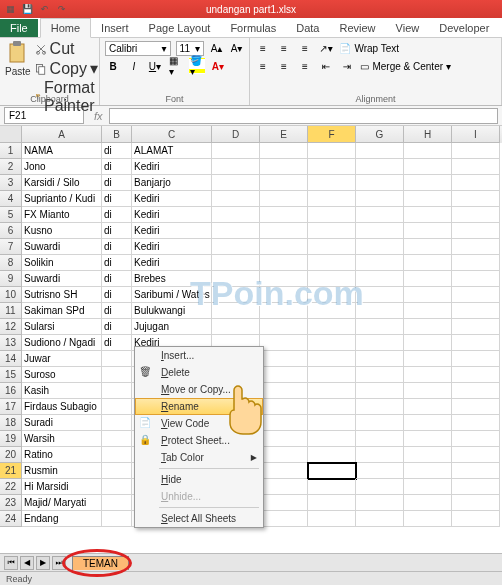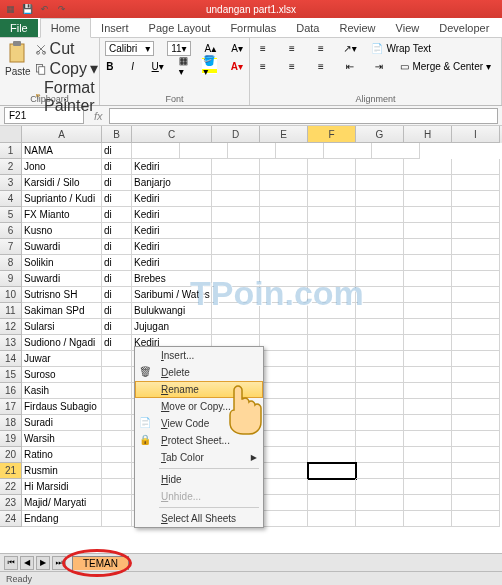--- a/index.html
+++ b/index.html
@@ -13,21 +13,21 @@
 .tab.active { background: #f5f5f5; border: 1px solid #ccc; border-bottom: 1px solid #f5f5f5; margin-bottom: -1px; }
 .ribbon { height: 68px; background: #f5f5f5; display: flex; border-bottom: 1px solid #bbb; }
 .rgroup { border-right: 1px solid #ccc; padding: 2px 5px; display: flex; flex-direction: column; position: relative; }
 .rgroup-label { position: absolute; bottom: 1px; left: 0; right: 0; text-align: center; font-size: 9px; color: #666; }
 .clipboard-grp { width: 100px; }
 .paste-btn { display: flex; flex-direction: column; align-items: center; font-size: 10px; color: #333; }
 .clip-small { display: flex; flex-direction: column; gap: 1px; font-size: 16px; color: #333; margin-left: 4px; }
 .clip-row { display: flex; align-items: center; gap: 3px; }
 .clip-row svg { width: 12px; height: 12px; }
 .font-grp { width: 150px; }
-.font-row { display: flex; gap: 13px; align-items: center; margin-bottom: 2px; }
+.font-row { display: flex; gap: 5px; align-items: center; margin-bottom: 2px; }
 .combo { border: 1px solid #aaa; background: #fff; font-size: 10px; padding: 1px 3px; display: flex; align-items: center; justify-content: space-between; }
 .font-name { width: 70px; }
 .font-size { width: 30px; }
 .btn-sm { width: 16px; height: 16px; border: 1px solid transparent; display: flex; align-items: center; justify-content: center; font-size: 10px; }
 .align-grp { flex: 1; }
 .namebox-row { height: 20px; display: flex; align-items: center; border-bottom: 1px solid #ccc; background: #f5f5f5; }
 .namebox { width: 80px; border: 1px solid #aaa; background: #fff; font-size: 10px; padding: 2px 4px; margin: 0 4px; }
 .fx-label { font-style: italic; color: #888; font-size: 11px; margin: 0 6px; }
 .formula-bar { flex: 1; border: 1px solid #aaa; background: #fff; height: 16px; margin-right: 4px; }
 .grid-area { position: relative; background: #fff; }
@@ -177,20 +177,21 @@
       <div class="col-h wF active">F</div>
       <div class="col-h wG">G</div>
       <div class="col-h wH">H</div>
       <div class="col-h wI">I</div>
     </div>
   <div class="rows" id="rows">
       <div class="row">
         <div class="row-h">1</div>
         <div class="cell wA">NAMA</div>
         <div class="cell wB">di</div>
+        <div class="cell wC">ALAMAT</div>
         <div class="cell wD"></div>
         <div class="cell wE"></div>
         <div class="cell wF"></div>
         <div class="cell wG"></div>
         <div class="cell wH"></div>
         <div class="cell wI"></div>
       </div>
       <div class="row">
         <div class="row-h">2</div>
         <div class="cell wA">Jono</div>
@@ -471,25 +472,25 @@
 </div>
 
 <div class="context-menu" id="context-menu">
     <div class="cm-item">
       <span><u>I</u>nsert...</span>
     </div>
     <div class="cm-item">
       <span class="cm-icon">🗑</span>
       <span><u>D</u>elete</span>
     </div>
+    <div class="cm-item">
+      <span><u>M</u>ove or Copy...</span>
+    </div>
     <div class="cm-item hover">
       <span><u>R</u>ename</span>
-    </div>
-    <div class="cm-item">
-      <span><u>M</u>ove or Copy...</span>
     </div>
     <div class="cm-item">
       <span class="cm-icon">📄</span>
       <span><u>V</u>iew Code</span>
     </div>
     <div class="cm-item">
       <span class="cm-icon">🔒</span>
       <span><u>P</u>rotect Sheet...</span>
     </div>
     <div class="cm-item">

